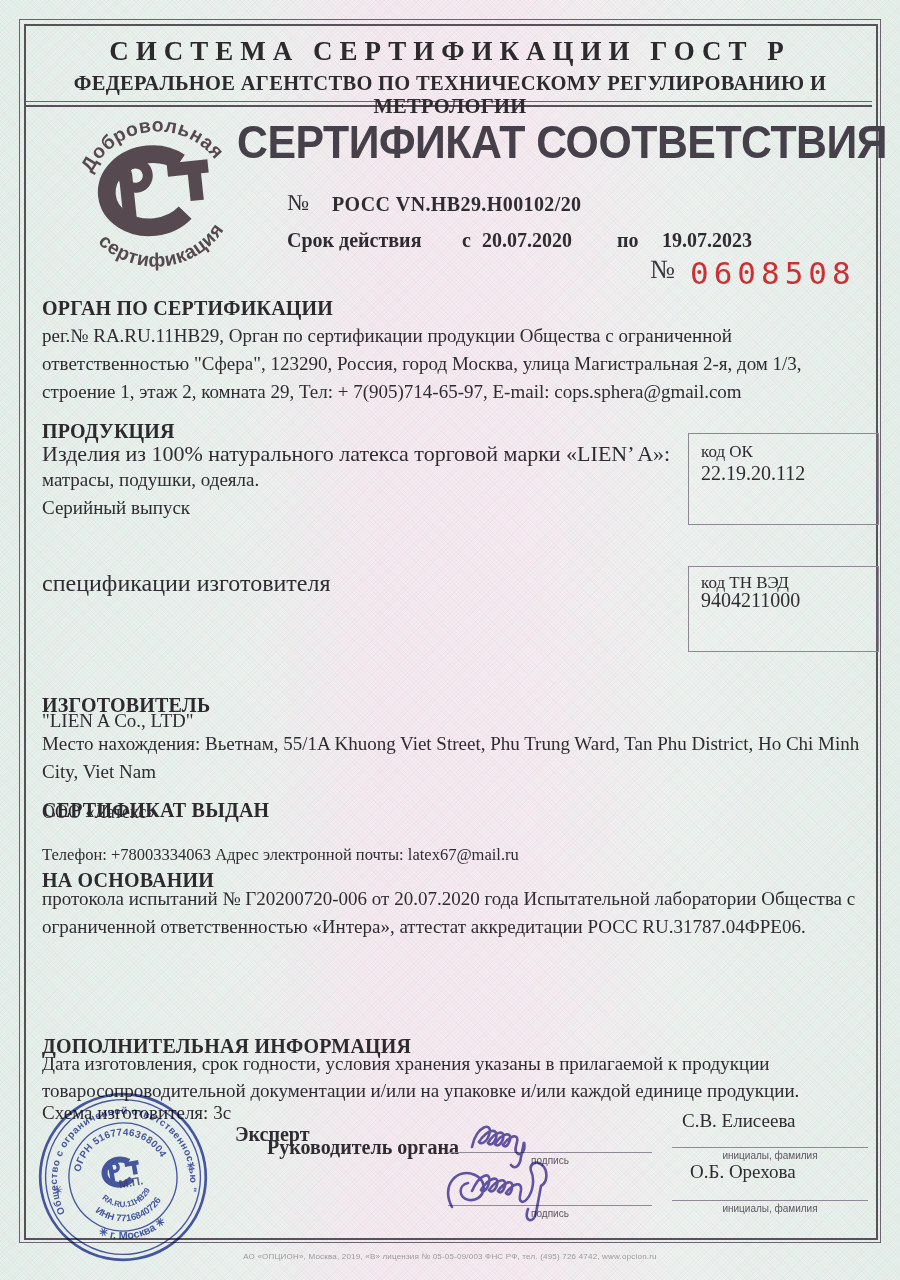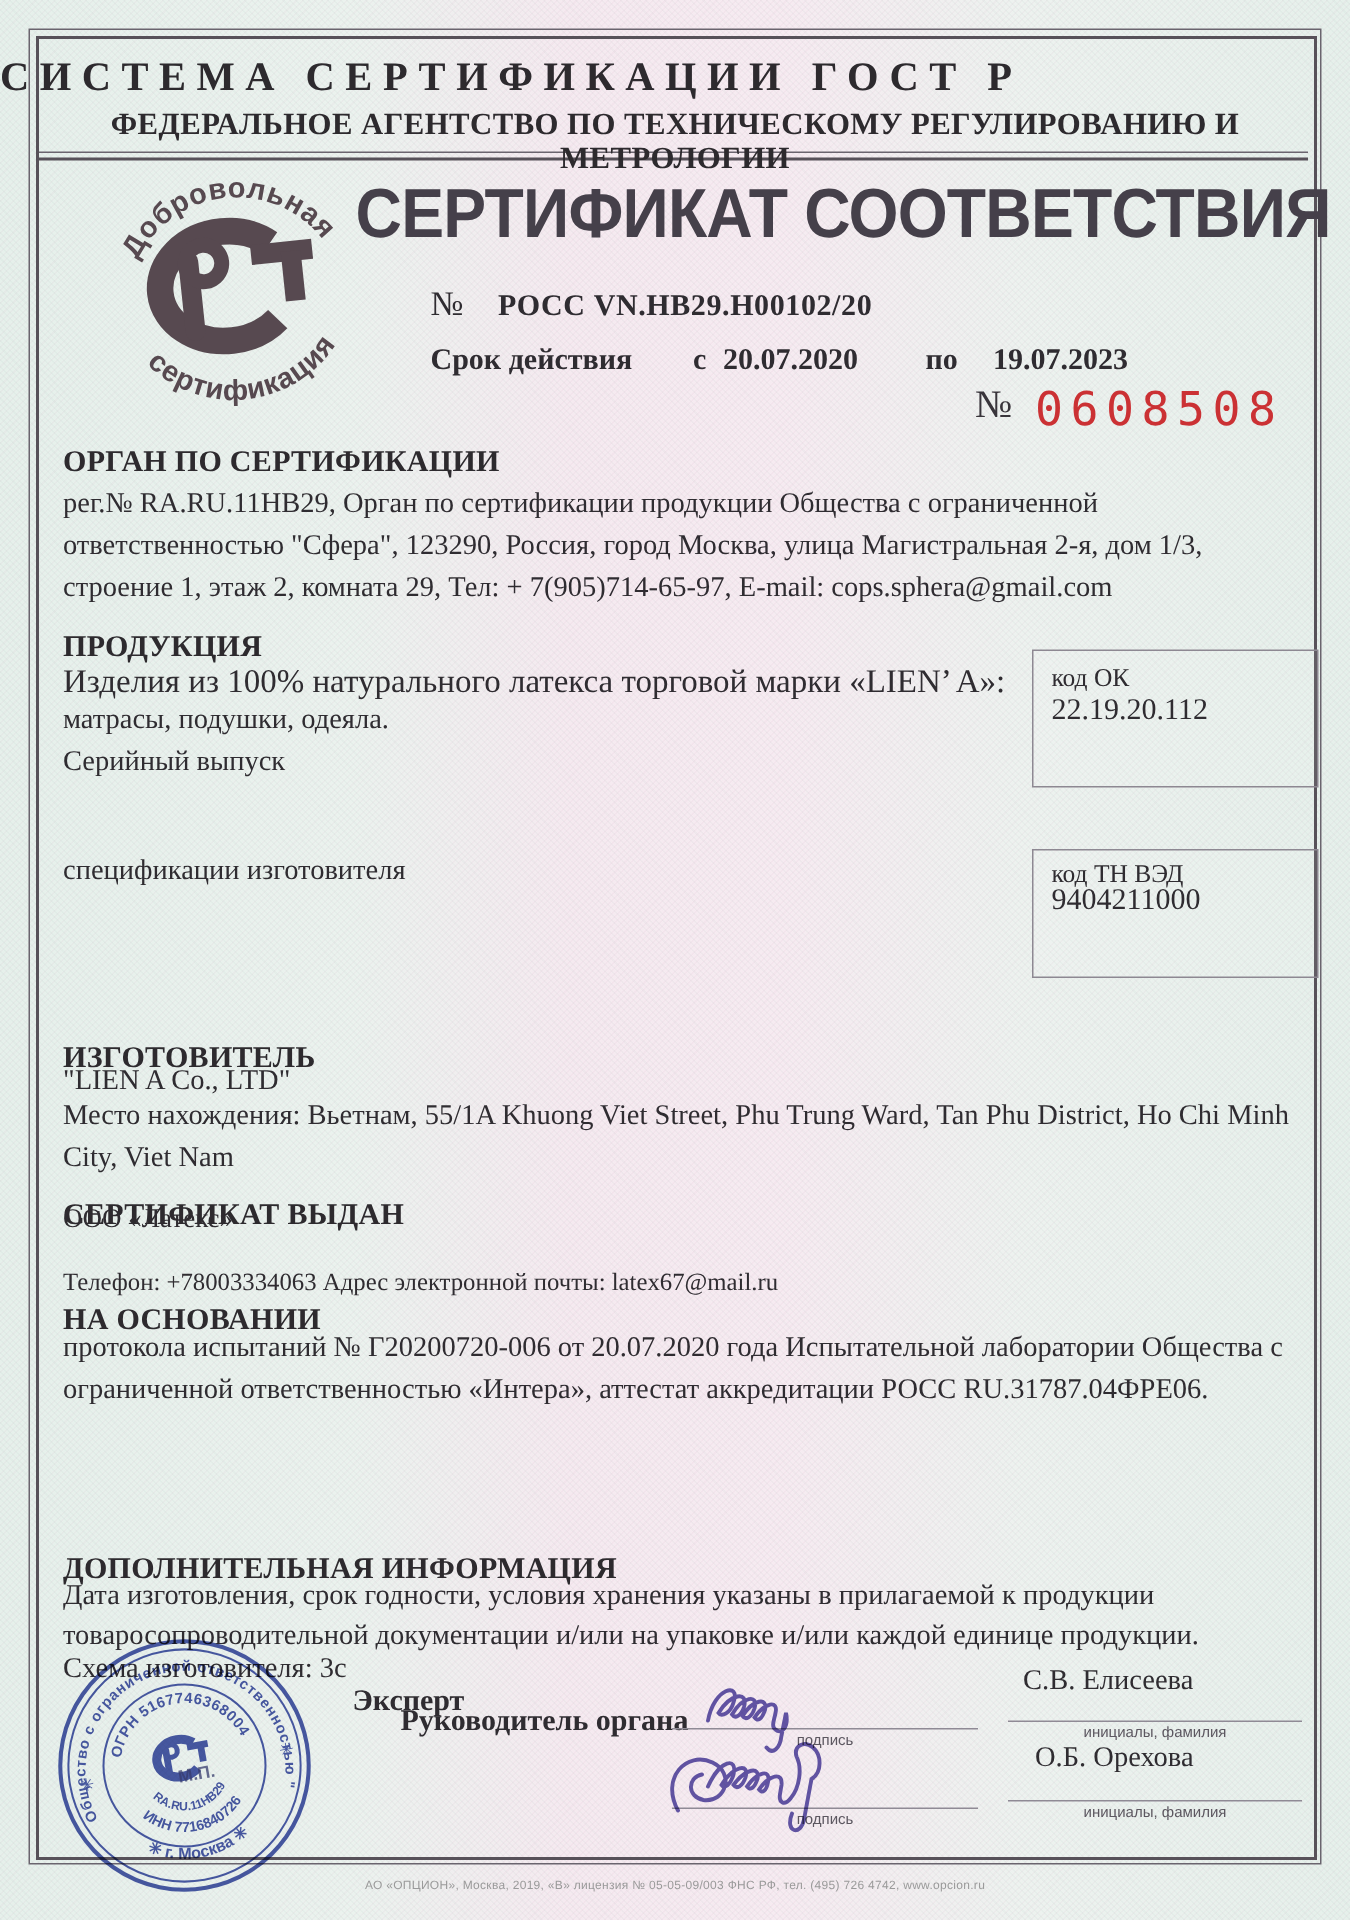--- a/index.html
+++ b/index.html
@@ -12,21 +12,21 @@
     background:
       repeating-linear-gradient(45deg, rgba(120,160,150,0.05) 0 1px, transparent 1px 3px),
       repeating-linear-gradient(-45deg, rgba(190,120,160,0.05) 0 1px, transparent 1px 3px);}
   .abs{position:absolute;}
   
   #frame-outer{left:19px;top:19px;width:860px;height:1222px;border:1px solid #6a646e;}
   #frame-inner{left:24px;top:24px;width:850px;height:1212px;border:2px solid #575159;}
   #header-sep-thin{left:26px;top:101px;width:846px;height:0;border-top:1px solid #6a646e;}
   #header-sep-thick{left:26px;top:105px;width:846px;height:0;border-top:2px solid #575159;}
   
-  #system-line{left:0;top:36px;width:900px;text-align:left;font-size:27px;font-weight:bold;letter-spacing:7px;color:#2d2a2e;}
+  #system-line{left:0;top:36px;width:900px;text-align:center;font-size:27px;font-weight:bold;letter-spacing:7px;color:#2d2a2e;}
   #agency-line{left:0;top:72px;width:900px;text-align:center;font-size:20.5px;font-weight:bold;letter-spacing:0.3px;color:#2d2a2e;}
   
   #rst-logo{left:68px;top:116px;width:178px;height:166px;}
   
   #main-title{left:237px;top:116px;width:650px;font-family:"Liberation Sans",sans-serif;
     font-size:42px;font-weight:bold;color:#45404a;transform:scale(1.02,1.1);transform-origin:left top;letter-spacing:-0.5px;}
   #cert-no-label{left:287px;top:190px;font-size:23px;}
   #cert-number{left:332px;top:193px;font-size:20px;font-weight:bold;letter-spacing:0.4px;}
   #validity-label{left:287px;top:229px;font-size:20px;font-weight:bold;}
   #from-label{left:462px;top:229px;font-size:20px;font-weight:bold;}
@@ -45,21 +45,21 @@
   #product-l2{left:42px;top:469px;font-size:19px;}
   #product-l3{left:42px;top:497px;font-size:19px;}
   .code-box{border:1px solid #8d8892;background:rgba(255,255,255,0.07);}
   #ok-box{left:688px;top:433px;width:189px;height:90px;}
   #tnved-box{left:688px;top:566px;width:189px;height:84px;}
   .code-label{position:absolute;left:12px;top:8px;font-size:17px;}
   .code-value{position:absolute;left:12px;top:28px;font-size:20px;}
   #tnved-box .code-label{top:6px;}
   #tnved-box .code-value{top:22px;}
   #conf-heading{left:42px;top:547px;}
-  #conf-body{left:42px;top:570px;font-size:19px;}
+  #conf-body{left:42px;top:570px;font-size:24px;}
   #man-heading{left:42px;top:694px;}
   #man-name{left:42px;top:710px;font-size:19px;}
   #man-address{left:42px;top:730px;width:832px;}
   #iss-heading{left:42px;top:799px;}
   #iss-name{left:42px;top:802px;font-size:18px;}
   #iss-address{left:42px;top:821px;width:840px;font-size:16.5px;}
   #iss-contact{left:42px;top:845px;width:840px;font-size:16.5px;}
   #basis-heading{left:42px;top:869px;}
   #basis-body{left:42px;top:885px;width:820px;}
   #add-heading{left:42px;top:1035px;}

